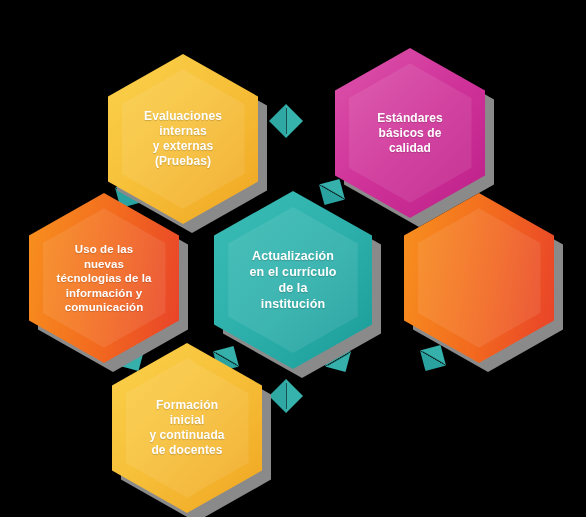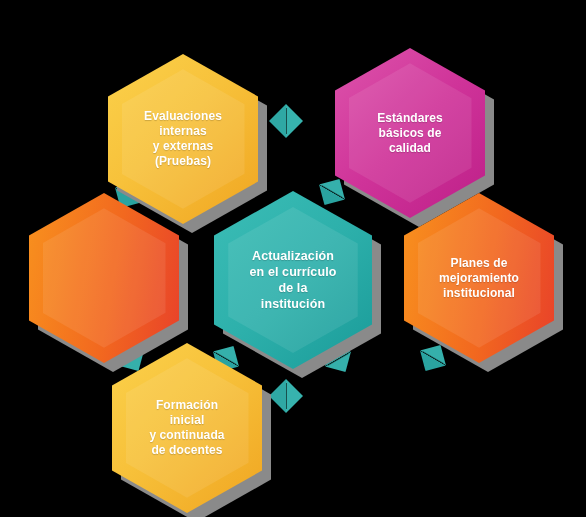--- a/index.html
+++ b/index.html
@@ -223,39 +223,41 @@
     <div class="hex-inner"></div>
     <div class="hex-label">Estándares
 básicos de
 calidad</div>
   </div>
 
   <div class="node" style="left:29px; top:193px;">
     <div class="hex-shadow"></div>
     <div class="hex-outer" style="background:linear-gradient(100deg,#f8911e 0%,#f2681f 55%,#e8412a 100%);"></div>
     <div class="hex-inner"></div>
+    <div class="hex-label" style="font-size:11.5px; line-height:14.5px;">Uso de las
+nuevas
+técnologias de la
+información y
+comunicación</div>
   </div>
 
   <div class="node center" style="left:214px; top:191px;">
     <div class="hex-shadow"></div>
     <div class="hex-outer" style="background:linear-gradient(135deg,#3bbdb6 0%,#2db0ab 50%,#1a9b99 100%);"></div>
     <div class="hex-inner"></div>
     <div class="hex-label">Actualización
 en el currículo
 de la
 institución</div>
   </div>
 
   <div class="node" style="left:404px; top:193px;">
     <div class="hex-shadow"></div>
     <div class="hex-outer" style="background:linear-gradient(100deg,#f8911e 0%,#f2681f 55%,#e8412a 100%);"></div>
     <div class="hex-inner"></div>
-    <div class="hex-label">Planes de
-mejoramiento
-institucional</div>
   </div>
 
   <div class="node" style="left:112px; top:343px;">
     <div class="hex-shadow"></div>
     <div class="hex-outer" style="background:linear-gradient(135deg,#fbd14b 0%,#f7c13a 45%,#f0a521 100%);"></div>
     <div class="hex-inner"></div>
     <div class="hex-label">Formación
 inicial
 y continuada
 de docentes</div>

